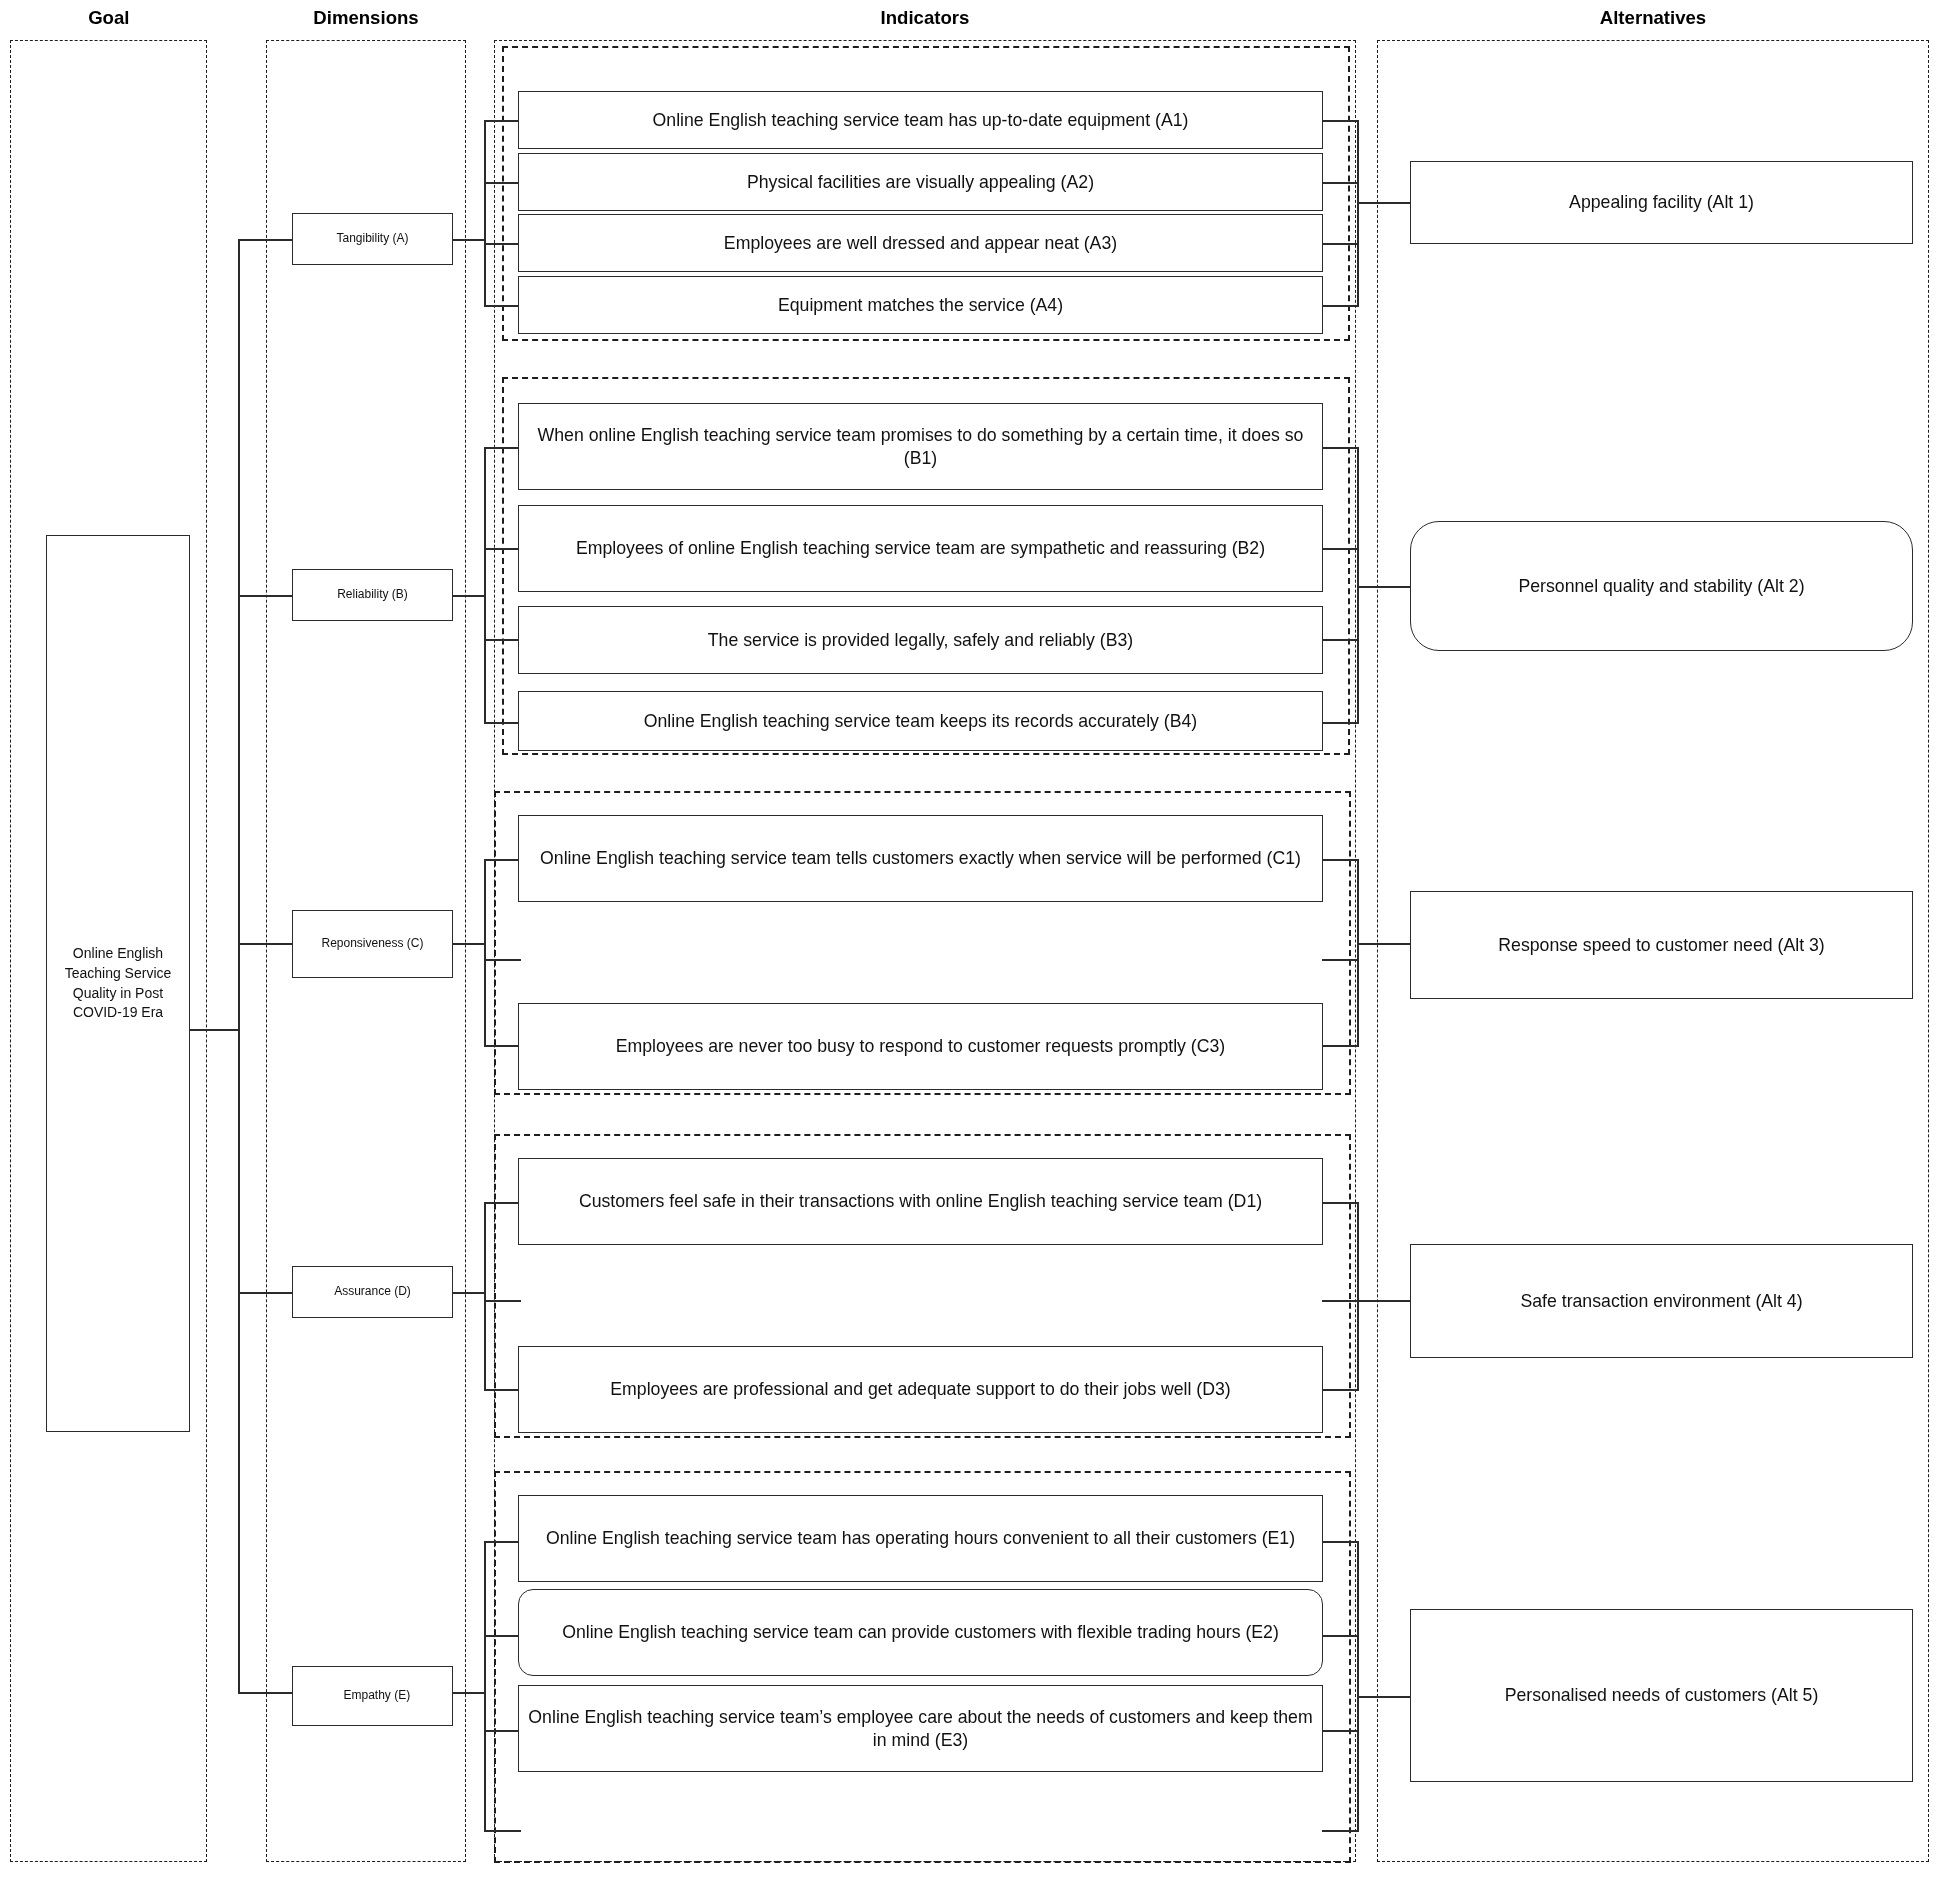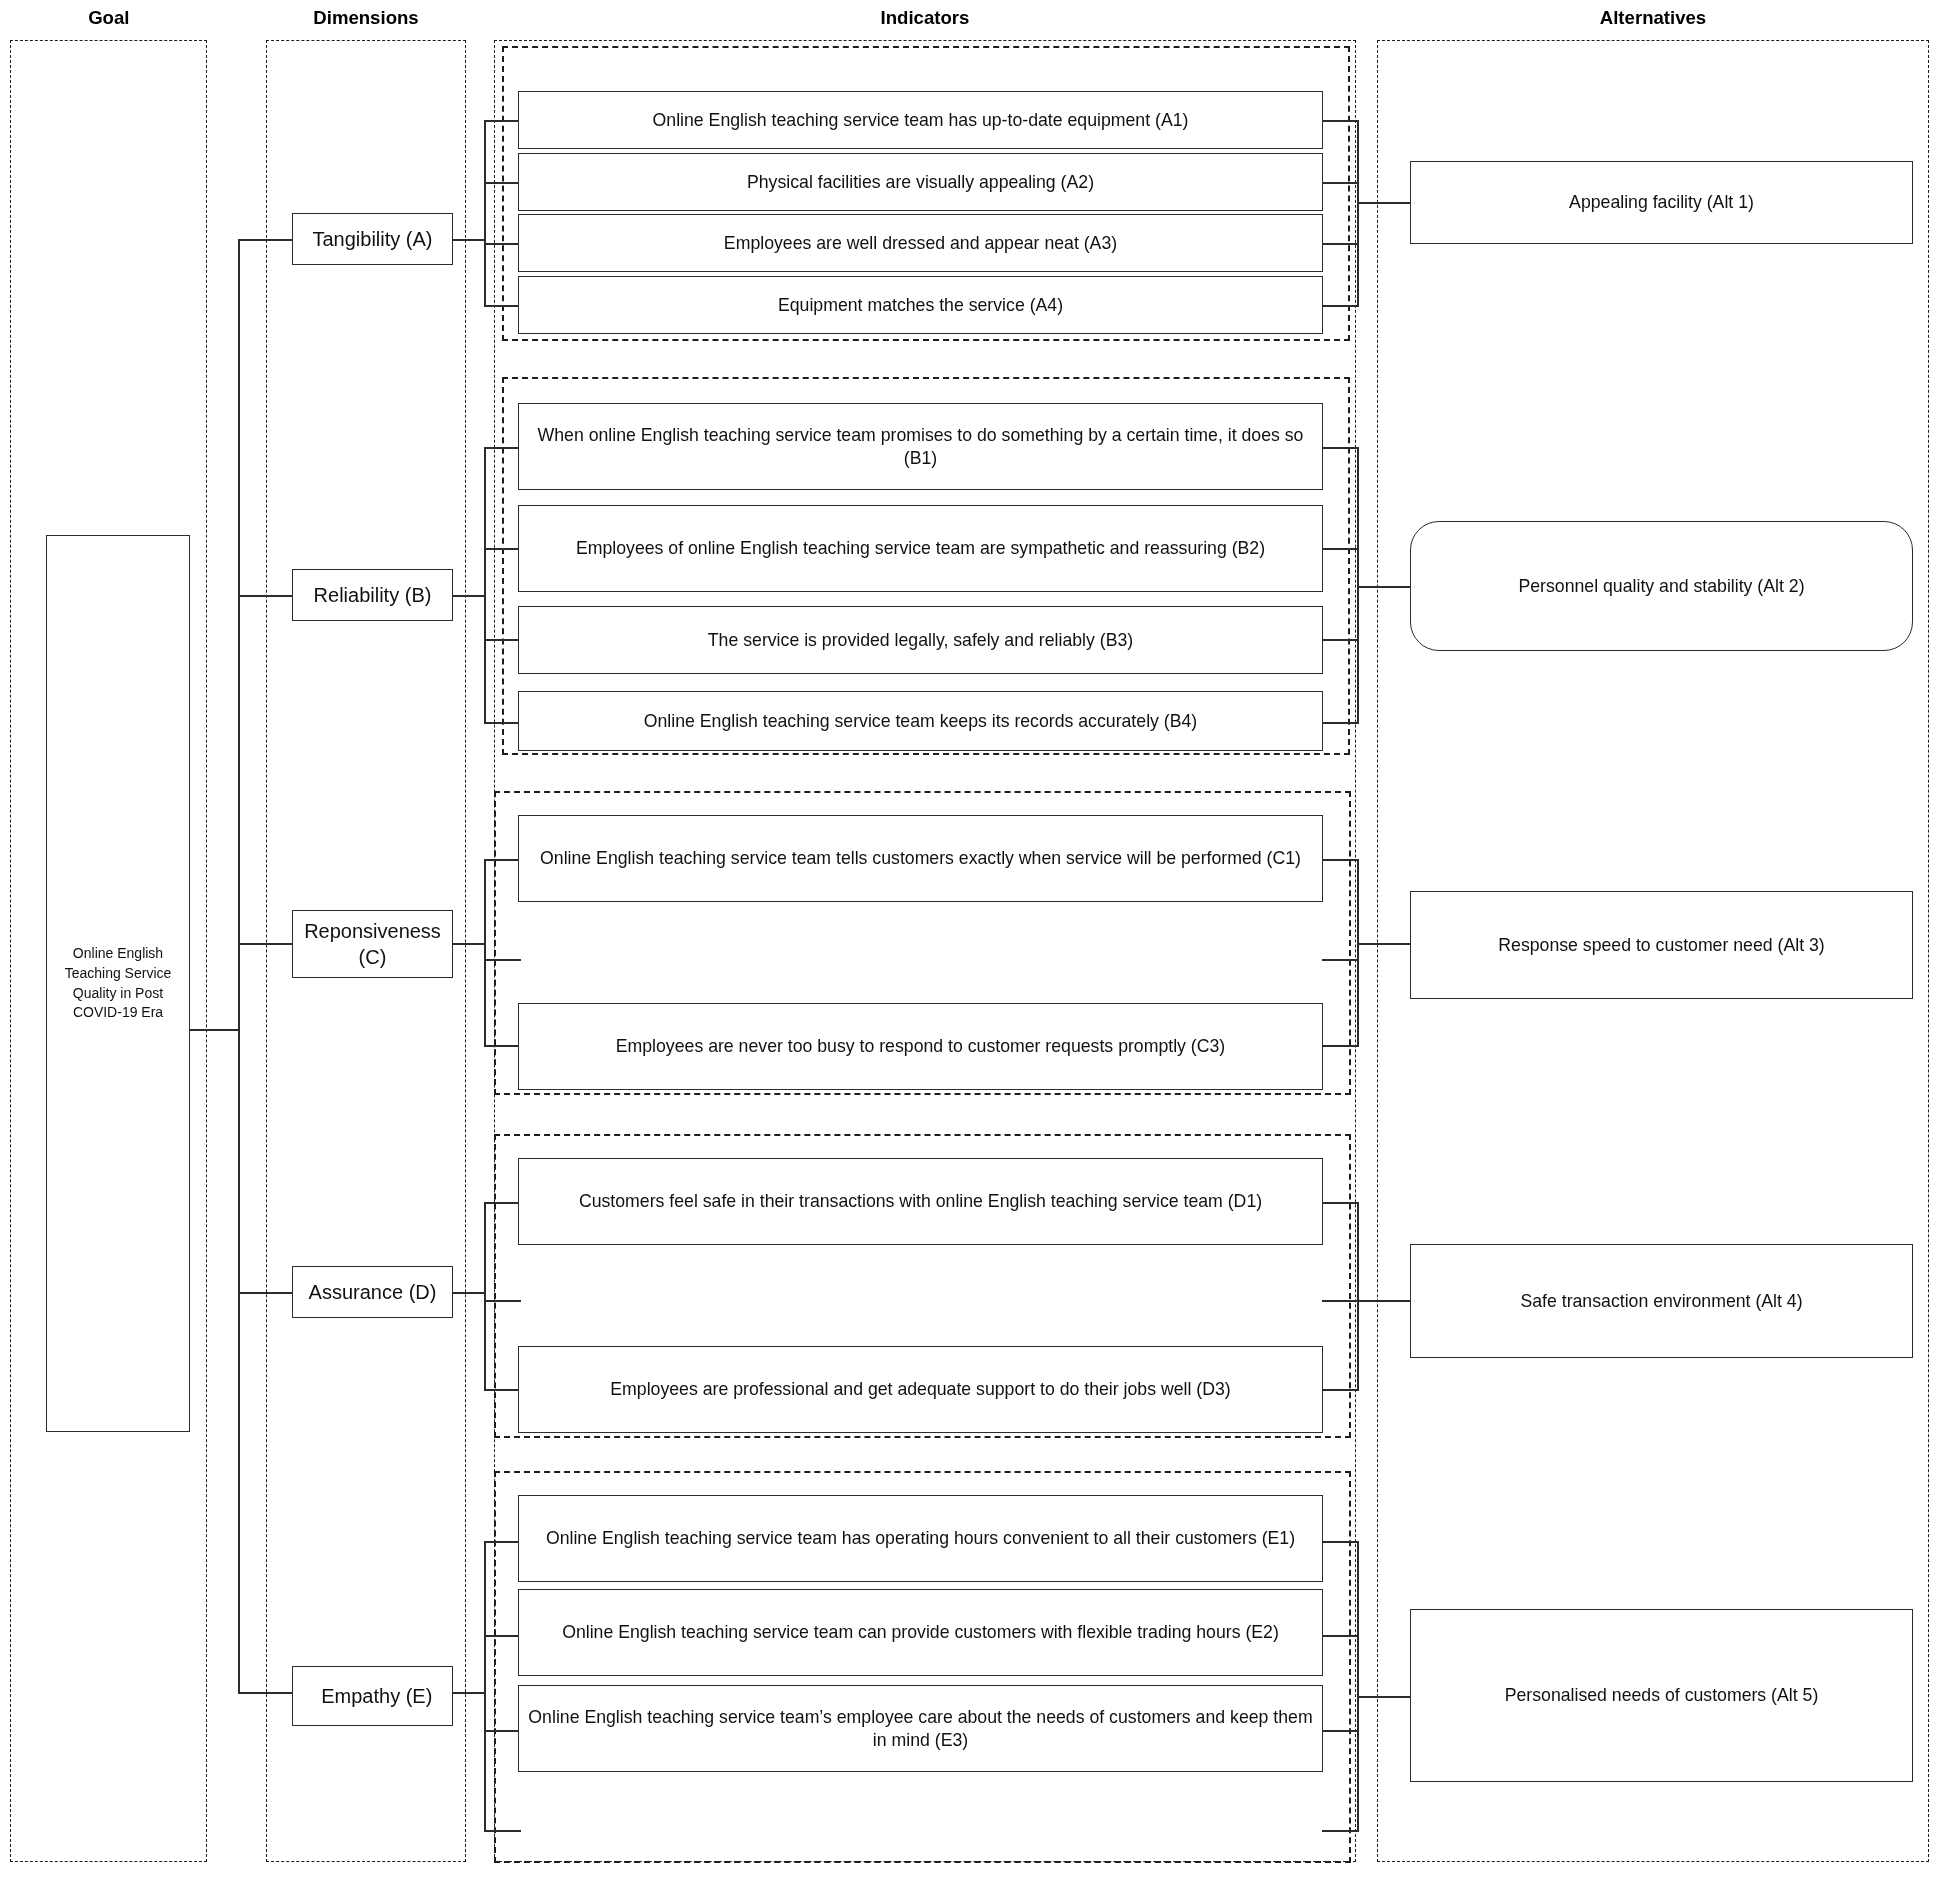--- a/index.html
+++ b/index.html
@@ -56,21 +56,21 @@
     padding:2.8px 8.4px;
     line-height:1.30;
     color:#111;
   }
   .node.goal{
     font-size:14px;
     line-height:1.42;
     padding:4.7px 3.7px;
   }
   .node.dim{
-    font-size:20px;
+    font-size:12px;
   }
   .node.ind{
     font-size:17.7px;
   }
   .node.alt{
     font-size:17.7px;
   }
 
   
   .hline{
@@ -165,21 +165,21 @@
   <div class="node ind" style="left:518px;top:1346px;width:805px;height:87px;">Employees are professional and get adequate support to do their jobs well (D3)</div>
 
   <div class="hline" style="left:453px;top:1692px;width:33px;"></div>
   <div class="vline" style="left:484px;top:1541px;height:289px;"></div>
   <div class="hline" style="left:484px;top:1541px;width:37px;"></div>
   <div class="hline" style="left:484px;top:1635px;width:37px;"></div>
   <div class="hline" style="left:484px;top:1730px;width:37px;"></div>
   <div class="hline" style="left:484px;top:1830px;width:37px;"></div>
 
   <div class="node ind" style="left:518px;top:1495px;width:805px;height:87px;">Online English teaching service team has operating hours convenient to all their customers (E1)</div>
-  <div class="node ind" style="left:518px;top:1589px;width:805px;height:87px;">Online English teaching service team can provide customers with flexible trading hours (E2)</div>
+  <div class="node ind" style="left:518px;top:1589px;width:805px;height:87px;border-radius:15px;">Online English teaching service team can provide customers with flexible trading hours (E2)</div>
   <div class="node ind" style="left:518px;top:1685px;width:805px;height:87px;">Online English teaching service team’s employee care about the needs of customers and keep them in mind (E3)</div>
 
   <div class="hline" style="left:1322px;top:120px;width:37px;"></div>
   <div class="hline" style="left:1322px;top:182px;width:37px;"></div>
   <div class="hline" style="left:1322px;top:243px;width:37px;"></div>
   <div class="hline" style="left:1322px;top:305px;width:37px;"></div>
   <div class="vline" style="left:1357px;top:120px;height:186px;"></div>
   <div class="hline" style="left:1357px;top:202px;width:55px;"></div>
 
   <div class="hline" style="left:1322px;top:447px;width:37px;"></div>

